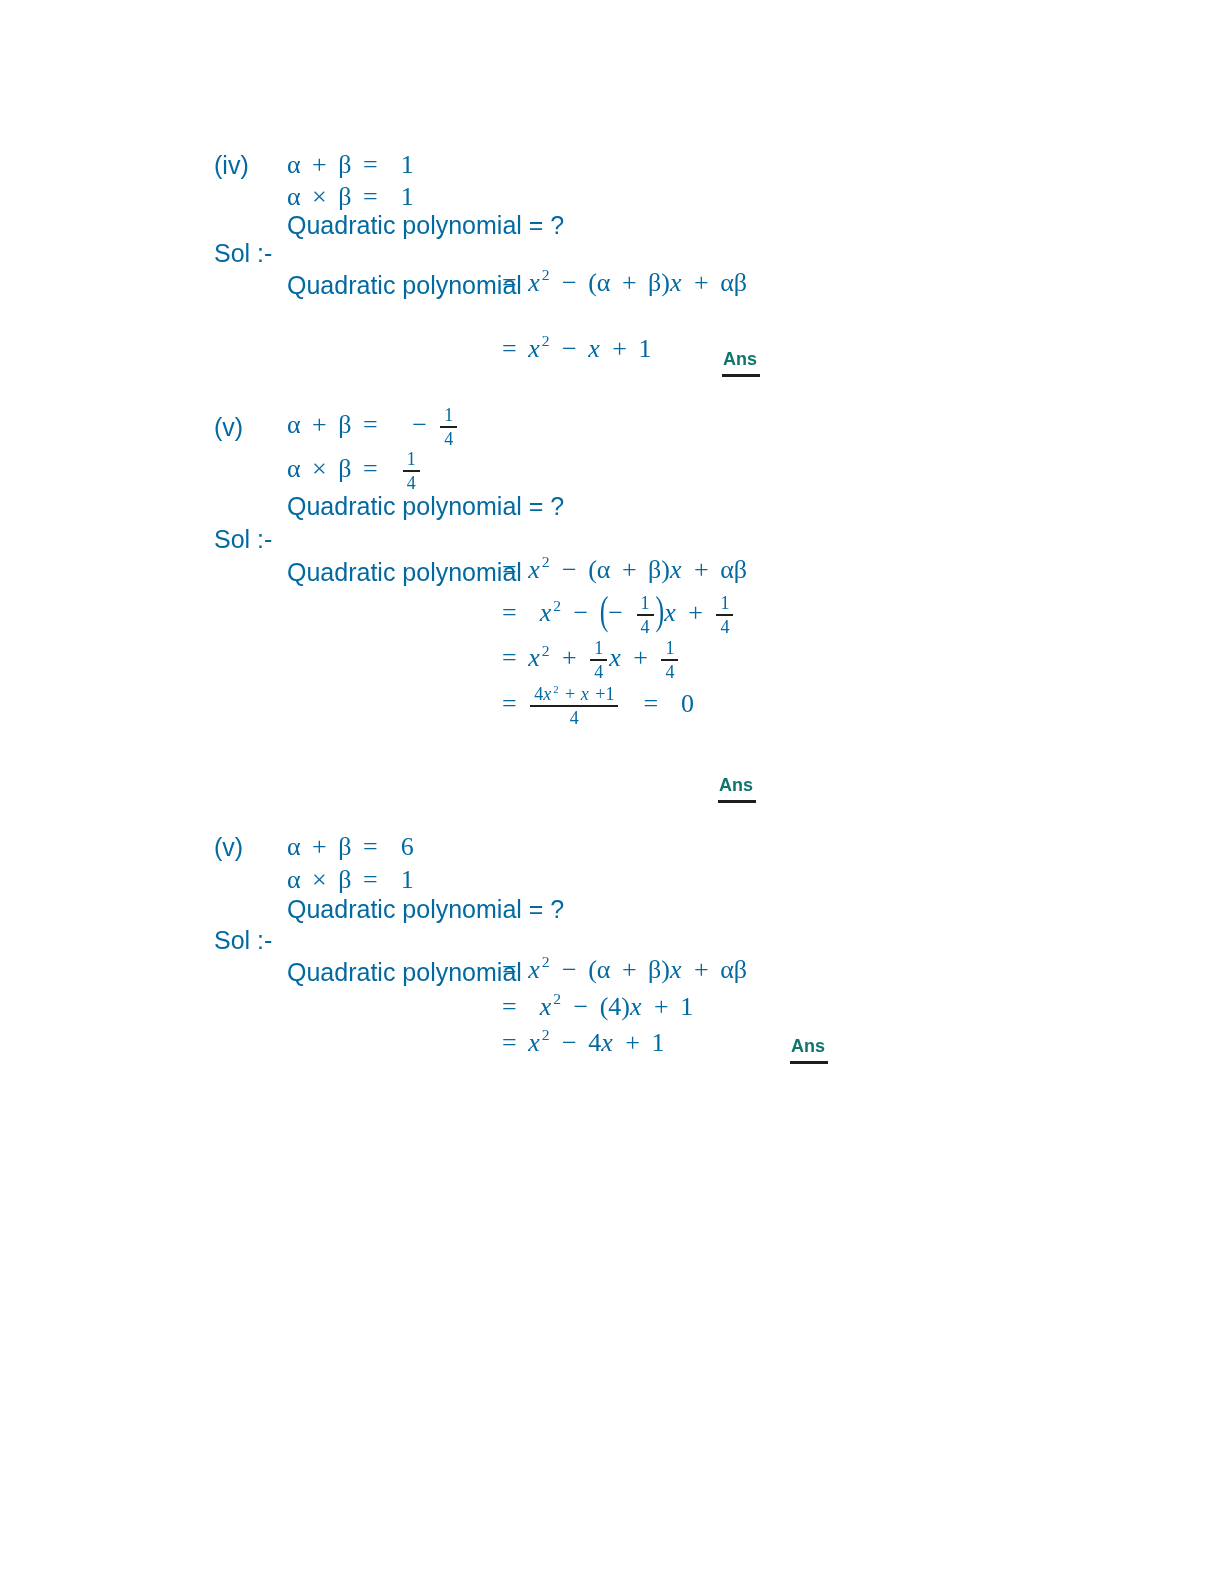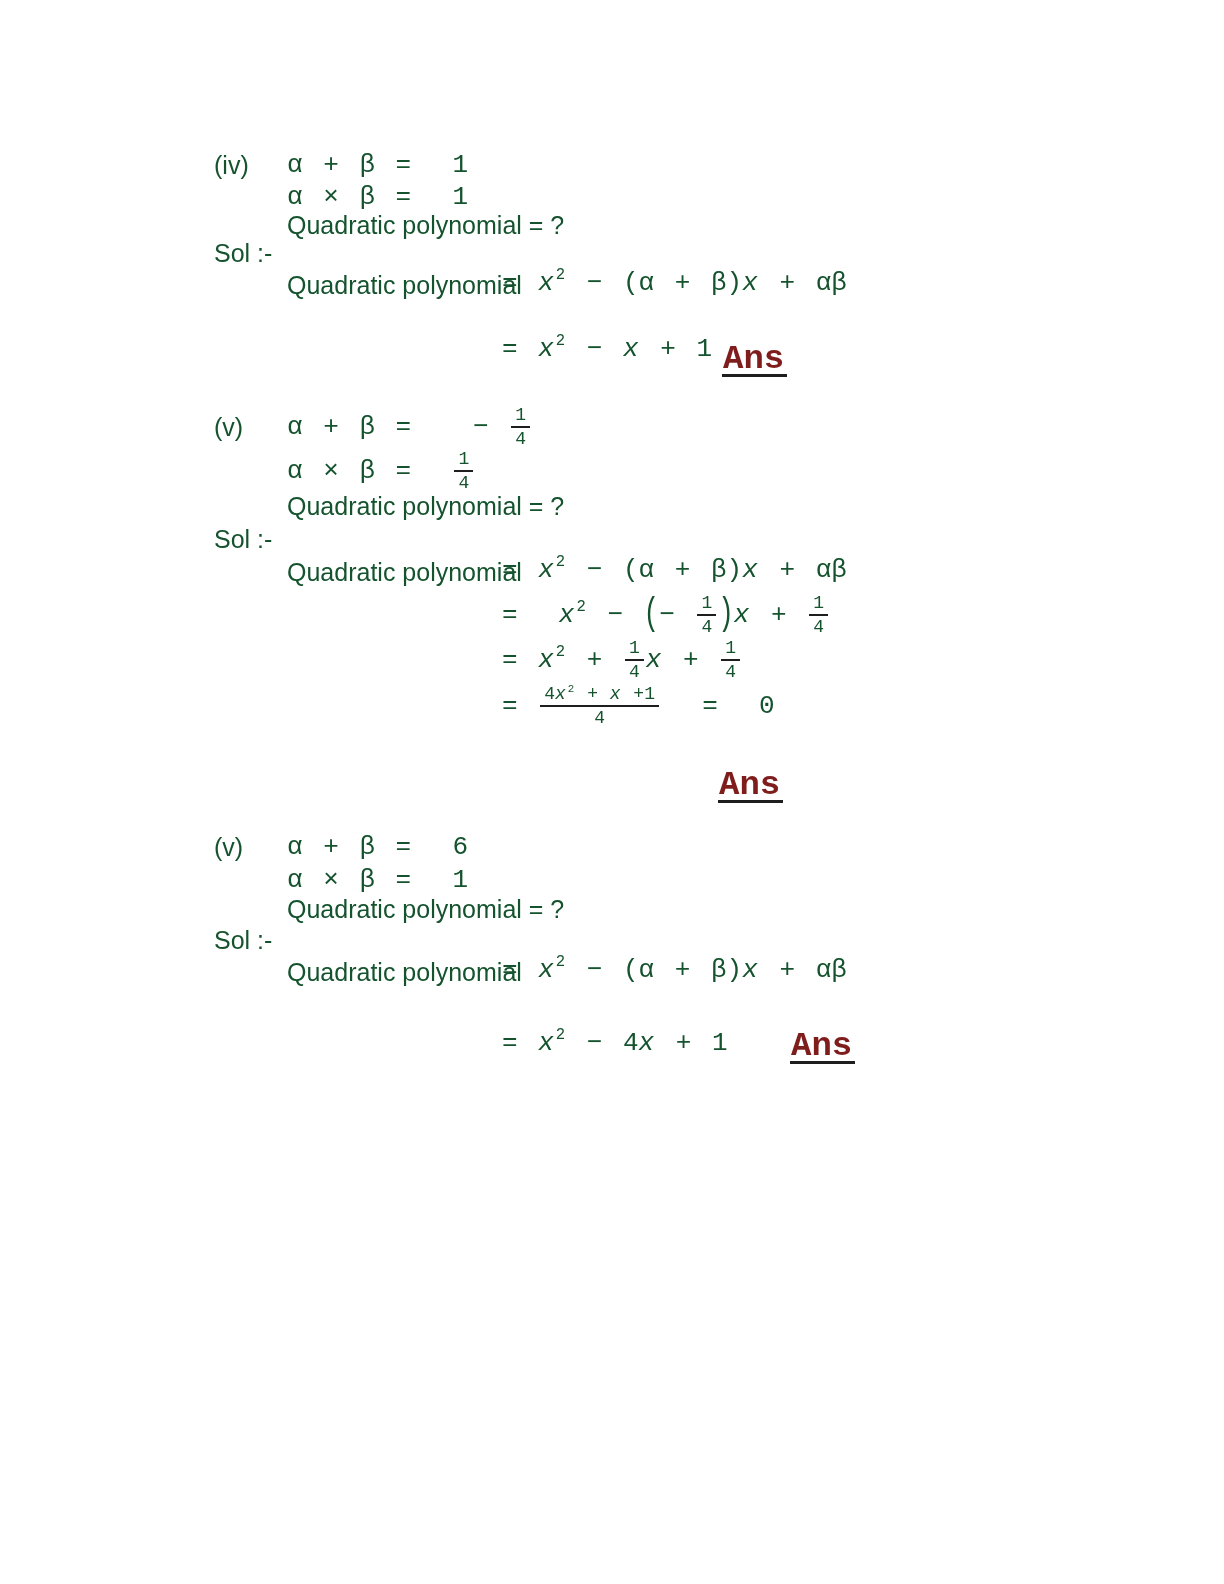--- a/index.html
+++ b/index.html
@@ -11,28 +11,28 @@
     position: relative;
     width: 1224px;
     height: 1584px;
     background: #ffffff;
     overflow: hidden;
   }
   .line {
     position: absolute;
     line-height: 30px;
     white-space: pre;
-    color: #14532d;
+    color: #0369a1;
   }
   .sans {
     font-family: "Liberation Sans", sans-serif;
     font-size: 25px;
   }
   .math {
-    font-family: Liberation Mono, monospace;
+    font-family: Liberation Serif, serif;
     font-size: 26px;
     word-spacing: 5px;
   }
   .math .mvar {
     font-style: italic;
     padding-right: 1px;
   }
   .math .msup {
     font-size: 0.6em;
     position: relative;
@@ -56,24 +56,24 @@
   .math .fden {
     display: block;
     padding-top: 1px;
   }
   .math .bigp {
     display: inline-block;
     transform: scaleY(1.5);
     transform-origin: 50% 58%;
   }
   .ans {
-    font-family: Liberation Mono, monospace;
-    font-size: 34px;
+    font-family: Liberation Sans, sans-serif;
+    font-size: 18px;
     font-weight: bold;
-    color: #7f1d1d;
+    color: #0f766e;
     border-bottom: 3px solid #1e1e1e;
     padding: 0 3px 0 1px;
     line-height: 30px;
     white-space: pre;
   }
 </style>
 </head>
 <body>
 
 <div class="page">
@@ -100,16 +100,17 @@
   <div class="line math" style="top:684px;left:502px"><span class="mtxt">= </span><span class="frac"><span class="fnum"><span class="mtxt">4</span><span class="mvar">x</span><span class="msup">2</span><span class="mtxt"> + </span><span class="mvar">x</span><span class="mtxt"> +1</span></span><span class="fden">4</span></span><span class="mtxt">  =  0</span></div>
   <div class="line ans" style="top:770px;left:718px">Ans</div>
 
   <div class="line sans" style="top:832px;left:214px">(v)</div>
   <div class="line math" style="top:832px;left:287px"><span class="mtxt">α + β =  6</span></div>
   <div class="line math" style="top:865px;left:287px"><span class="mtxt">α × β =  1</span></div>
   <div class="line sans" style="top:894px;left:287px">Quadratic polynomial = ?</div>
   <div class="line sans" style="top:925px;left:214px">Sol :-</div>
   <div class="line sans" style="top:957px;left:287px">Quadratic polynomial</div>
   <div class="line math" style="top:955px;left:502px"><span class="mtxt">= </span><span class="mvar">x</span><span class="msup">2</span><span class="mtxt"> − (α + β)</span><span class="mvar">x</span><span class="mtxt"> + αβ</span></div>
+  <div class="line math" style="top:992px;left:502px"><span class="mtxt">=  </span><span class="mvar">x</span><span class="msup">2</span><span class="mtxt"> − (4)</span><span class="mvar">x</span><span class="mtxt"> + 1</span></div>
   <div class="line math" style="top:1028px;left:502px"><span class="mtxt">= </span><span class="mvar">x</span><span class="msup">2</span><span class="mtxt"> − 4</span><span class="mvar">x</span><span class="mtxt"> + 1</span></div>
   <div class="line ans" style="top:1031px;left:790px">Ans</div>
 
 </div>
 
 </body></html>

